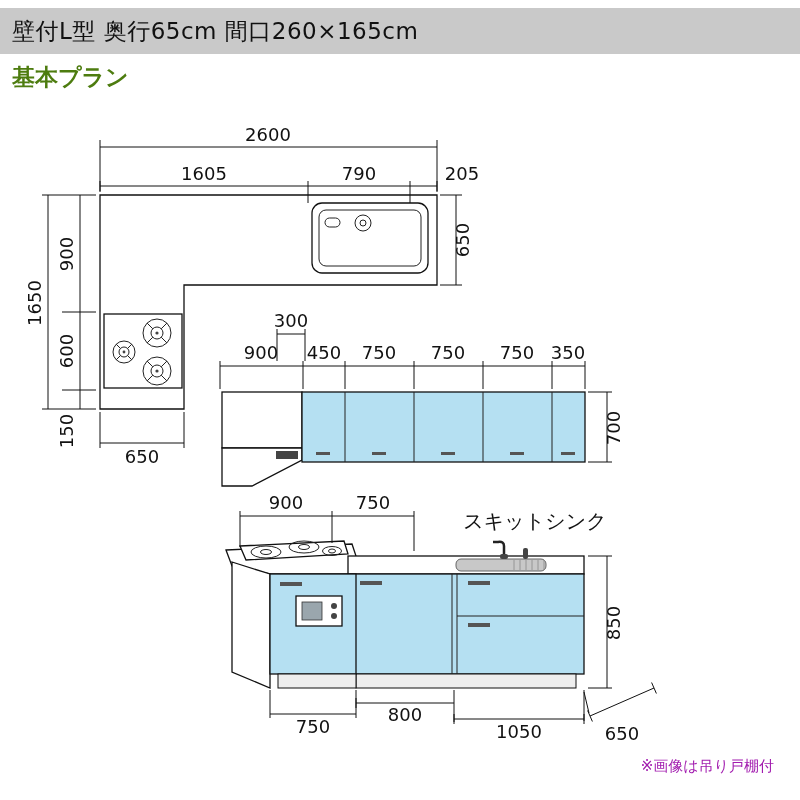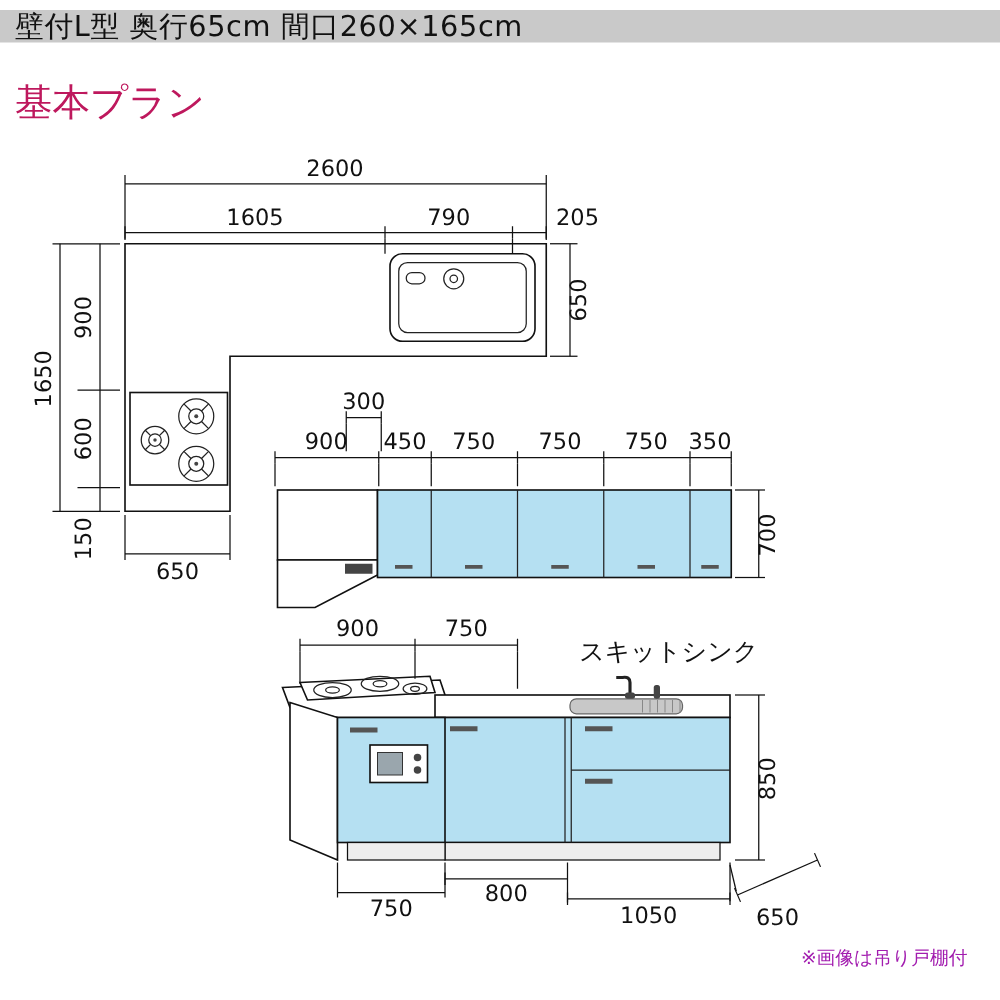--- a/index.html
+++ b/index.html
@@ -1,20 +1,20 @@
 <!DOCTYPE html>
 <html><head>
 <meta charset="utf-8">
 <style>
   *{margin:0;padding:0;box-sizing:border-box}
   html,body{width:800px;height:800px;background:#fff;font-family:"DejaVu Sans","Liberation Sans",sans-serif}
   .page{position:relative;width:800px;height:800px;background:#fff;overflow:hidden}
-  .header-bar{position:absolute;top:8px;left:0;width:800px;height:26px;background:#c9c9c9;
+  .header-bar{position:absolute;top:8px;left:0;width:800px;height:46px;background:#c9c9c9;
     display:flex;align-items:center;padding:0 12px;font-size:23px;color:#111;letter-spacing:.5px}
-  .section-title{position:absolute;top:62px;left:12px;font-size:30px;font-weight:normal;color:#be185d}
+  .section-title{position:absolute;top:62px;left:12px;font-size:23px;font-weight:bold;color:#4d7c0f}
   .footnote{position:absolute;top:757px;right:26px;font-size:15px;color:#a21caf}
   svg.diagram{position:absolute;top:0;left:0}
   svg text{fill:#111;font-size:18px;stroke:none}
   svg .lbl{text-anchor:middle}
   svg .big{font-size:20px}
   .shape{fill:#fff;stroke:#111;stroke-width:1.3}
   .blue{stroke:#111;stroke-width:1.3}
   .thin{fill:none;stroke:#222;stroke-width:1}
   .dim line, line.dim, path.dim{stroke:#111;stroke-width:1;fill:none}
   .handle{fill:#555;stroke:none}

